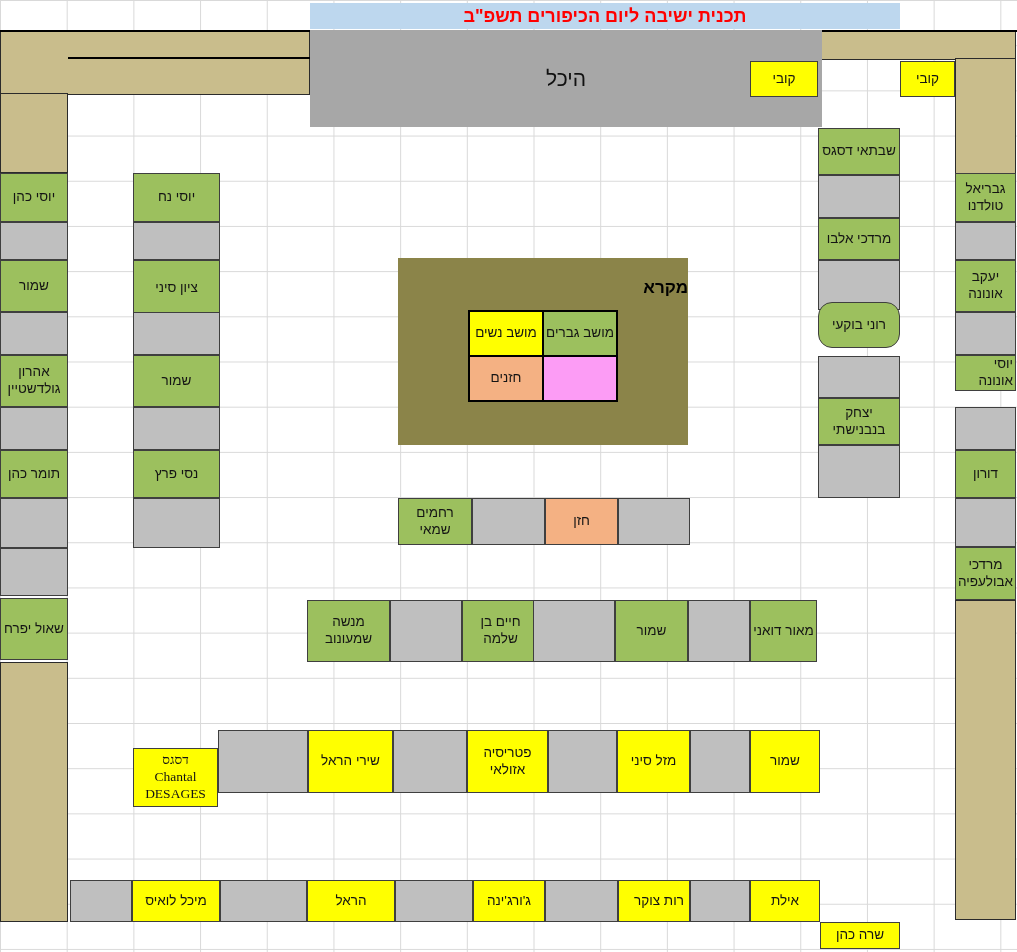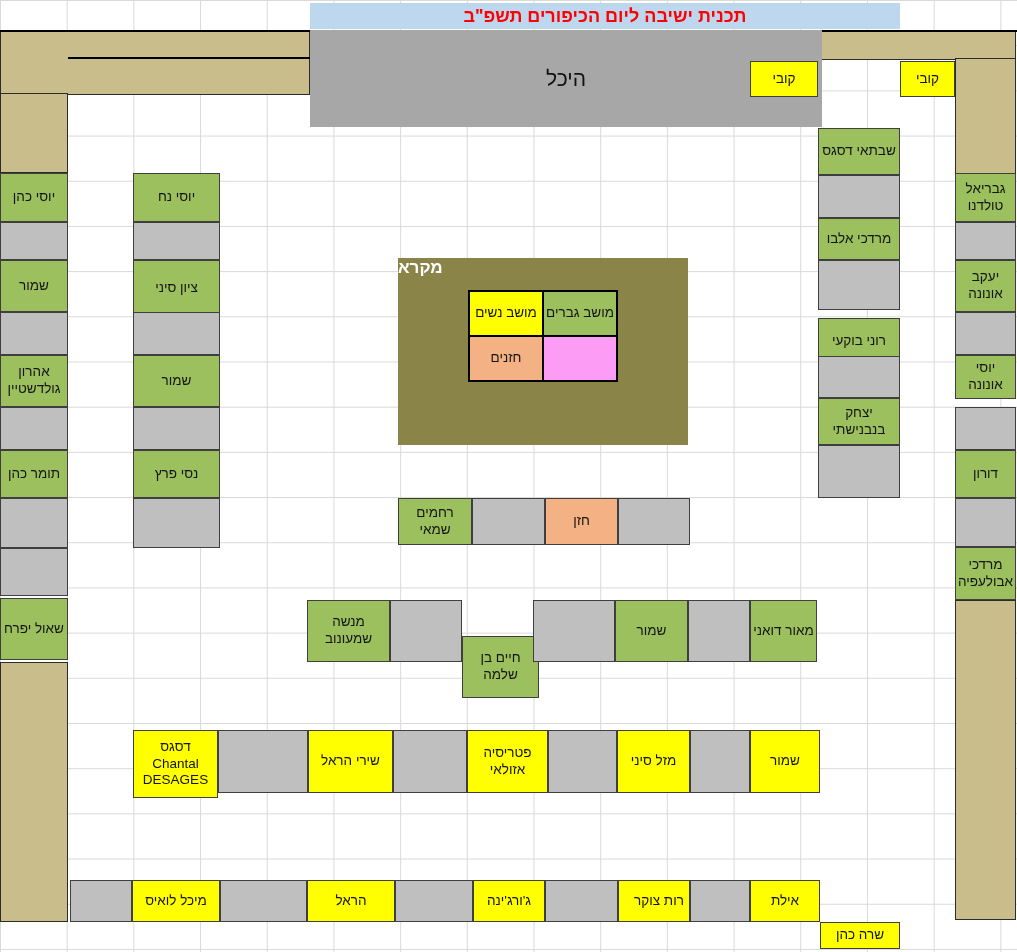--- a/index.html
+++ b/index.html
@@ -31,21 +31,21 @@
   }
   #heichal{
     left:310px;top:30px;width:512px;height:97px;
     display:flex;align-items:center;justify-content:center;
     font-size:21px;
   }
   #top-line{left:0;top:30px;width:1017px;height:2px;background:#000;}
   #partition-line{left:68px;top:57px;width:242px;height:2px;background:#000;}
   #legend{left:398px;top:258px;width:290px;height:187px;}
   #legend-title{
-    text-align:left;font-size:17px;font-weight:600;color:#ffffff;
+    padding-top:20px;text-align:right;font-size:17px;font-weight:600;color:#000000;
   }
   #legend-grid{
     width:148px;height:90px;margin:12px auto 0;
     display:grid;grid-template-columns:1fr 1fr;grid-template-rows:1fr 1fr;
     border:1px solid #000;
   }
   .lg-cell{
     display:flex;align-items:center;justify-content:center;
     text-align:center;font-size:13.5px;line-height:1.2;
     border:1px solid #000;box-sizing:border-box;color:#141414;
@@ -98,45 +98,45 @@
       <div class="seat" style="left: 133px; top: 260px; width: 87px; height: 57px; background: rgb(156, 192, 94);">ציון סיני</div>
       <div class="seat" style="left: 133px; top: 312px; width: 87px; height: 43px; background: rgb(191, 191, 191);"></div>
       <div class="seat" style="left: 133px; top: 355px; width: 87px; height: 52px; background: rgb(156, 192, 94);">שמור</div>
       <div class="seat" style="left: 133px; top: 407px; width: 87px; height: 43px; background: rgb(191, 191, 191);"></div>
       <div class="seat" style="left: 133px; top: 450px; width: 87px; height: 48px; background: rgb(156, 192, 94);">נסי פרץ</div>
       <div class="seat" style="left: 133px; top: 498px; width: 87px; height: 50px; background: rgb(191, 191, 191);"></div>
       <div class="seat" style="left: 818px; top: 128px; width: 82px; height: 47px; background: rgb(156, 192, 94);">שבתאי דסגס</div>
       <div class="seat" style="left: 818px; top: 175px; width: 82px; height: 43px; background: rgb(191, 191, 191);"></div>
       <div class="seat" style="left: 818px; top: 218px; width: 82px; height: 42px; background: rgb(156, 192, 94);">מרדכי אלבו</div>
       <div class="seat" style="left: 818px; top: 260px; width: 82px; height: 50px; background: rgb(191, 191, 191);"></div>
-      <div class="seat" style="left: 818px; top: 318px; width: 82px; height: 46px; background: rgb(156, 192, 94);">רוני בוקעי</div>
+      <div class="seat" style="left: 818px; top: 302px; width: 82px; height: 46px; background: rgb(156, 192, 94); border-radius: 14px;">רוני בוקעי</div>
       <div class="seat" style="left: 818px; top: 356px; width: 82px; height: 42px; background: rgb(191, 191, 191);"></div>
       <div class="seat" style="left: 818px; top: 398px; width: 82px; height: 47px; background: rgb(156, 192, 94);">יצחק בנבנישתי</div>
       <div class="seat" style="left: 818px; top: 445px; width: 82px; height: 53px; background: rgb(191, 191, 191);"></div>
       <div class="seat" style="left: 955px; top: 173px; width: 61px; height: 49px; background: rgb(156, 192, 94);">גבריאל טולדנו</div>
       <div class="seat" style="left: 955px; top: 222px; width: 61px; height: 38px; background: rgb(191, 191, 191);"></div>
       <div class="seat" style="left: 955px; top: 260px; width: 61px; height: 52px; background: rgb(156, 192, 94);">יעקב אונונה</div>
       <div class="seat" style="left: 955px; top: 312px; width: 61px; height: 43px; background: rgb(191, 191, 191);"></div>
-      <div class="seat" style="left: 955px; top: 355px; width: 61px; height: 44px; background: rgb(156, 192, 94);">יוסי אונונה</div>
+      <div class="seat" style="left: 955px; top: 355px; width: 61px; height: 36px; background: rgb(156, 192, 94); text-align: right;">יוסי אונונה</div>
       <div class="seat" style="left: 955px; top: 407px; width: 61px; height: 43px; background: rgb(191, 191, 191);"></div>
       <div class="seat" style="left: 955px; top: 450px; width: 61px; height: 48px; background: rgb(156, 192, 94);">דורון</div>
       <div class="seat" style="left: 955px; top: 498px; width: 61px; height: 49px; background: rgb(191, 191, 191);"></div>
       <div class="seat" style="left: 955px; top: 547px; width: 61px; height: 53px; background: rgb(156, 192, 94);">מרדכי אבולעפיה</div>
       <div class="seat" style="left: 398px; top: 498px; width: 74px; height: 47px; background: rgb(156, 192, 94);">רחמים שמאי</div>
       <div class="seat" style="left: 472px; top: 498px; width: 73px; height: 47px; background: rgb(191, 191, 191);"></div>
       <div class="seat" style="left: 545px; top: 498px; width: 73px; height: 47px; background: rgb(244, 177, 131);">חזן</div>
       <div class="seat" style="left: 618px; top: 498px; width: 72px; height: 47px; background: rgb(191, 191, 191);"></div>
       <div class="seat" style="left: 307px; top: 600px; width: 83px; height: 62px; background: rgb(156, 192, 94);">מנשה שמעונוב</div>
       <div class="seat" style="left: 390px; top: 600px; width: 72px; height: 62px; background: rgb(191, 191, 191);"></div>
-      <div class="seat" style="left: 462px; top: 600px; width: 77px; height: 62px; background: rgb(156, 192, 94); margin-top: 36px;">חיים בן שלמה</div>
+      <div class="seat" style="left: 462px; top: 600px; width: 77px; height: 62px; background: rgb(156, 192, 94);">חיים בן שלמה</div>
       <div class="seat" style="left: 533px; top: 600px; width: 82px; height: 62px; background: rgb(191, 191, 191);"></div>
       <div class="seat" style="left: 615px; top: 600px; width: 73px; height: 62px; background: rgb(156, 192, 94);">שמור</div>
       <div class="seat" style="left: 688px; top: 600px; width: 62px; height: 62px; background: rgb(191, 191, 191);"></div>
       <div class="seat" style="left: 750px; top: 600px; width: 67px; height: 62px; background: rgb(156, 192, 94);">מאור דואני</div>
-      <div class="seat" style="left: 133px; top: 730px; width: 85px; height: 68px; background: rgb(255, 255, 0);">דסגס
+      <div class="seat" style="left: 133px; top: 748px; width: 85px; height: 59px; background: rgb(255, 255, 0); font-family: Liberation Serif, serif;">דסגס
 Chantal
 DESAGES</div>
       <div class="seat" style="left: 218px; top: 730px; width: 90px; height: 63px; background: rgb(191, 191, 191);"></div>
       <div class="seat" style="left: 308px; top: 730px; width: 85px; height: 63px; background: rgb(255, 255, 0);">שירי הראל</div>
       <div class="seat" style="left: 393px; top: 730px; width: 74px; height: 63px; background: rgb(191, 191, 191);"></div>
       <div class="seat" style="left: 467px; top: 730px; width: 81px; height: 63px; background: rgb(255, 255, 0);">פטריסיה אזולאי</div>
       <div class="seat" style="left: 548px; top: 730px; width: 69px; height: 63px; background: rgb(191, 191, 191);"></div>
       <div class="seat" style="left: 617px; top: 730px; width: 73px; height: 63px; background: rgb(255, 255, 0);">מזל סיני</div>
       <div class="seat" style="left: 690px; top: 730px; width: 60px; height: 63px; background: rgb(191, 191, 191);"></div>
       <div class="seat" style="left: 750px; top: 730px; width: 70px; height: 63px; background: rgb(255, 255, 0);">שמור</div>

